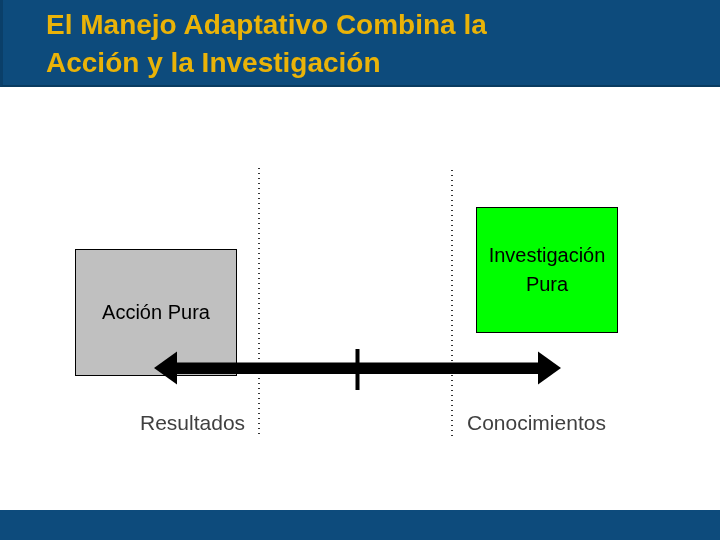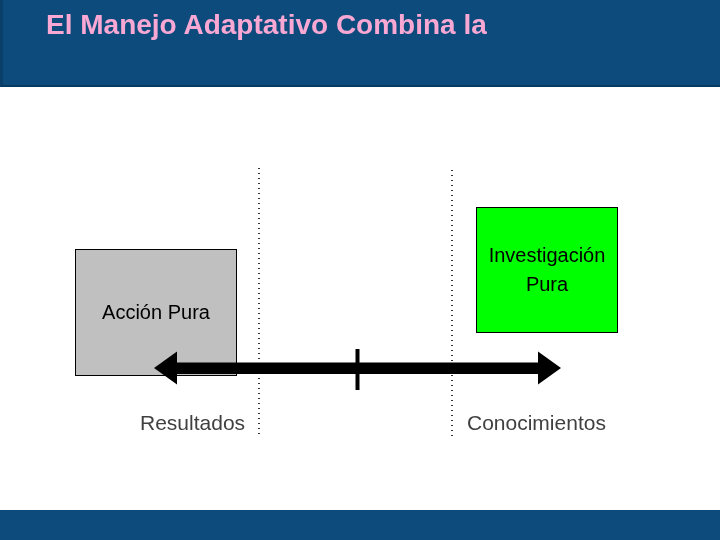--- a/index.html
+++ b/index.html
@@ -24,21 +24,21 @@
     height: 87px;
     background: #0d4b7c;
     border-bottom: 2px solid #093b60;
     box-sizing: border-box;
     border-left: 3px solid #0a3f69;
   }
   .title-text {
     position: absolute;
     left: 43px;
     top: 6px;
-    color: #f9a8d4;
+    color: #eab308;
     font-weight: bold;
     font-size: 28px;
     line-height: 38px;
     letter-spacing: 0px;
     white-space: nowrap;
   }
   .footer-bar {
     position: absolute;
     left: 0; top: 510px;
     width: 720px;
@@ -98,20 +98,21 @@
   .label-right { left: 467px; }
 </style>
 </head>
 <body>
 
 <div class="slide">
 
   <div class="title-bar">
     <div class="title-text">
       <div>El Manejo Adaptativo Combina la</div>
+      <div>Acción y la Investigación</div>
     </div>
   </div>
 
   <div class="dotted-line dotted-left"></div>
   <div class="dotted-line dotted-right"></div>
 
   <div class="box box-action">
     <span>Acción Pura</span>
   </div>
 

